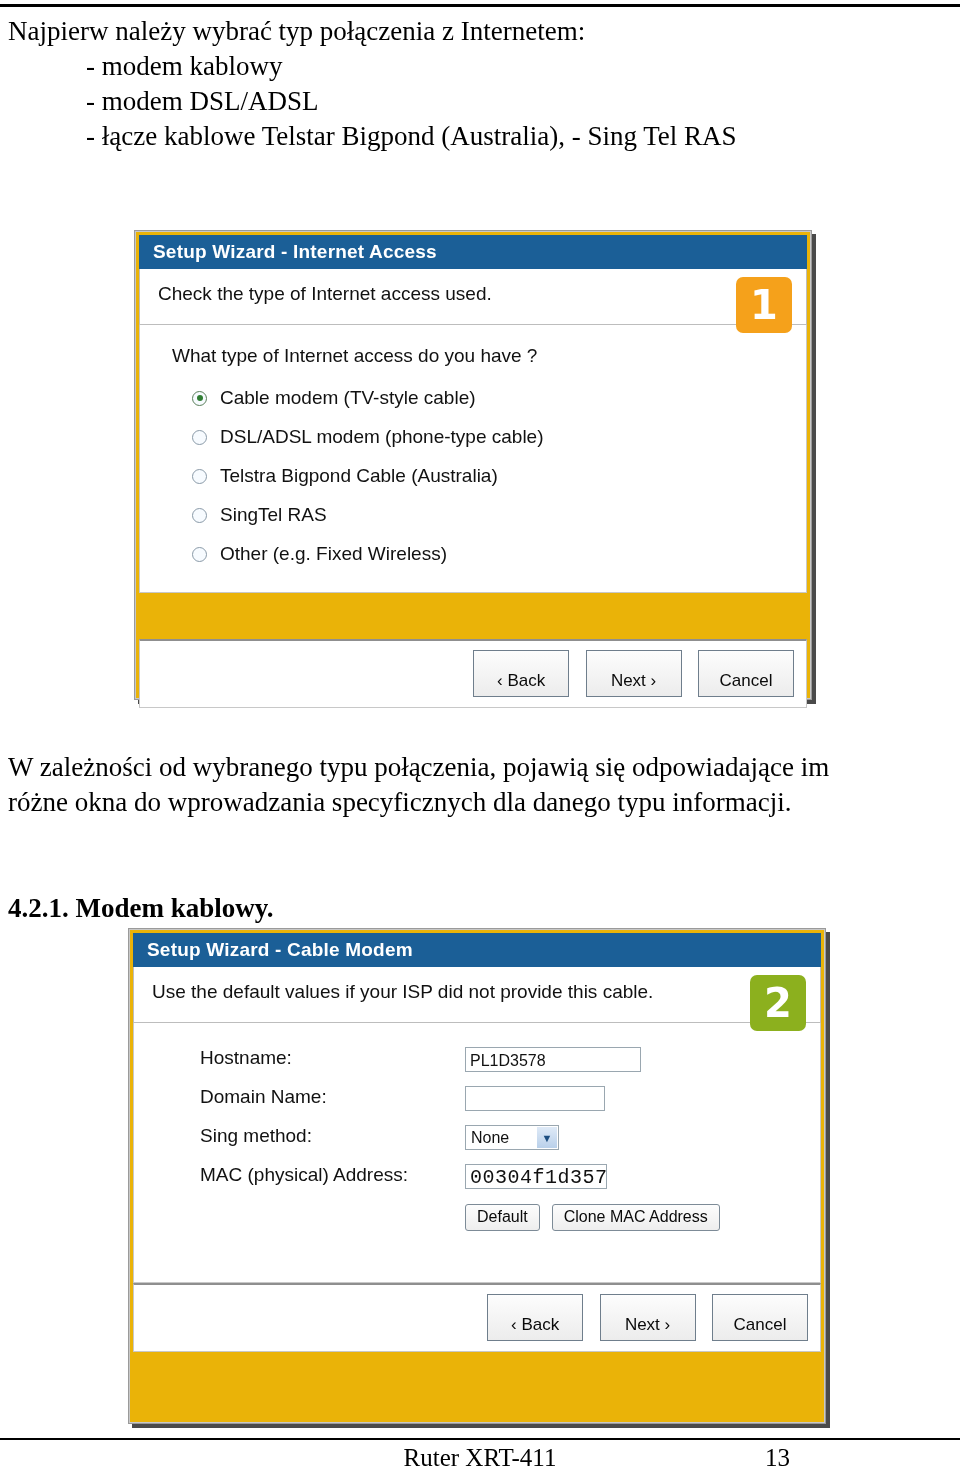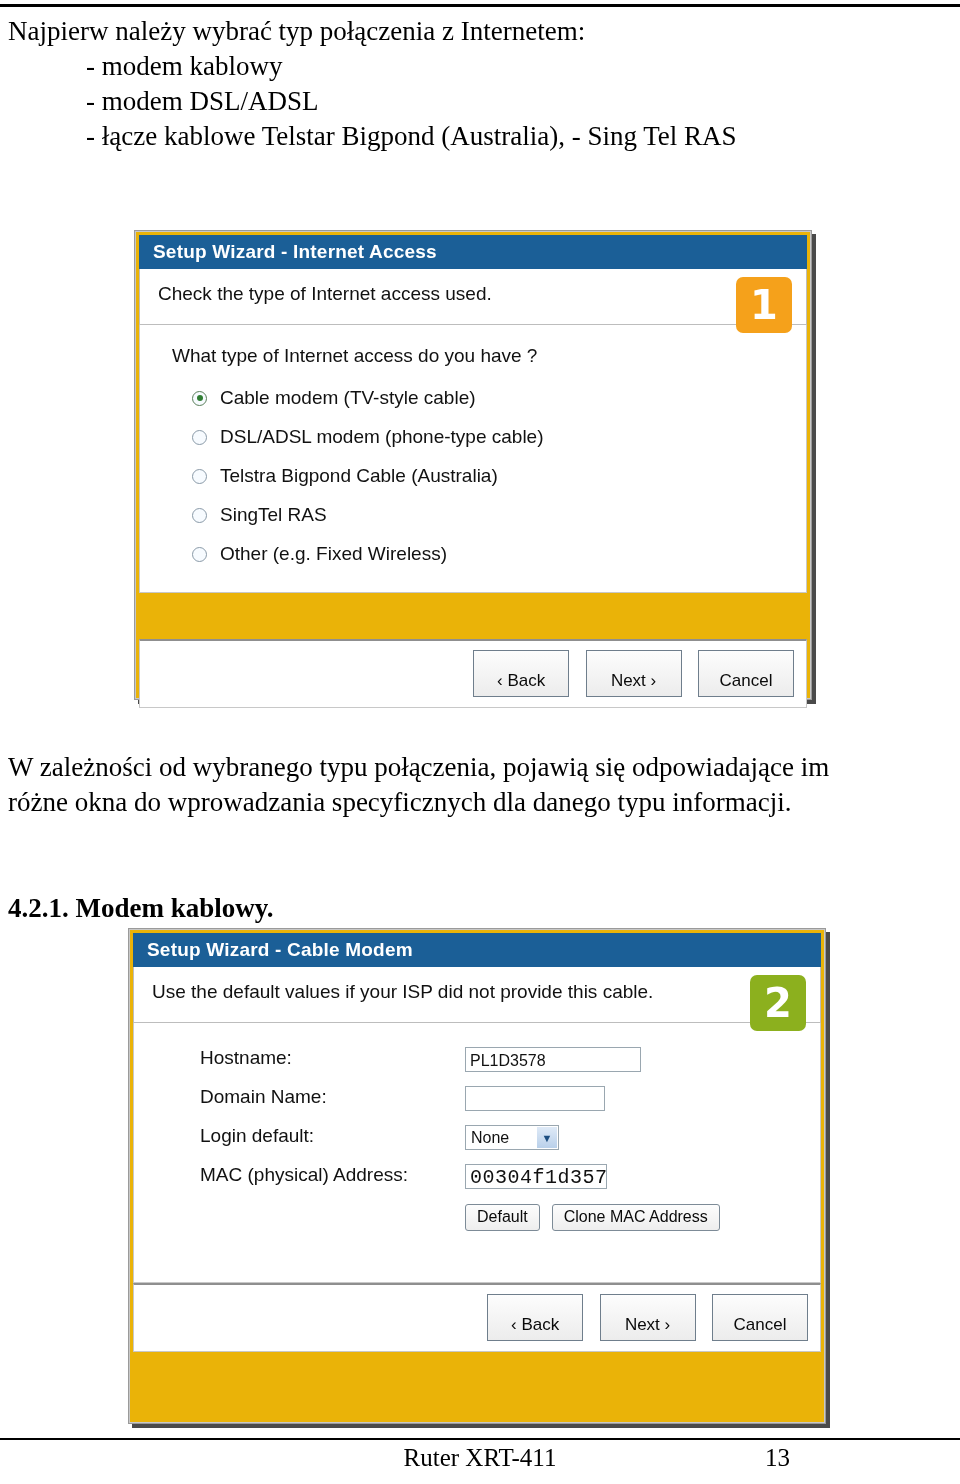--- a/index.html
+++ b/index.html
@@ -376,21 +376,21 @@
             <span class="form-label">Hostname:</span>
             <span class="text-input w-host">PL1D3578</span>
           </div>
 
           <div class="form-row">
             <span class="form-label">Domain Name:</span>
             <span class="text-input w-domain"></span>
           </div>
 
           <div class="form-row">
-            <span class="form-label">Login default:</span>
+            <span class="form-label">Sing method:</span>
             <span class="select">
               <span>None</span>
               <span class="sel-arrow">▼</span>
             </span>
           </div>
 
           <div class="form-row">
             <span class="form-label">MAC (physical) Address:</span>
             <span class="text-input w-mac">00304f1d3579</span>
           </div>

